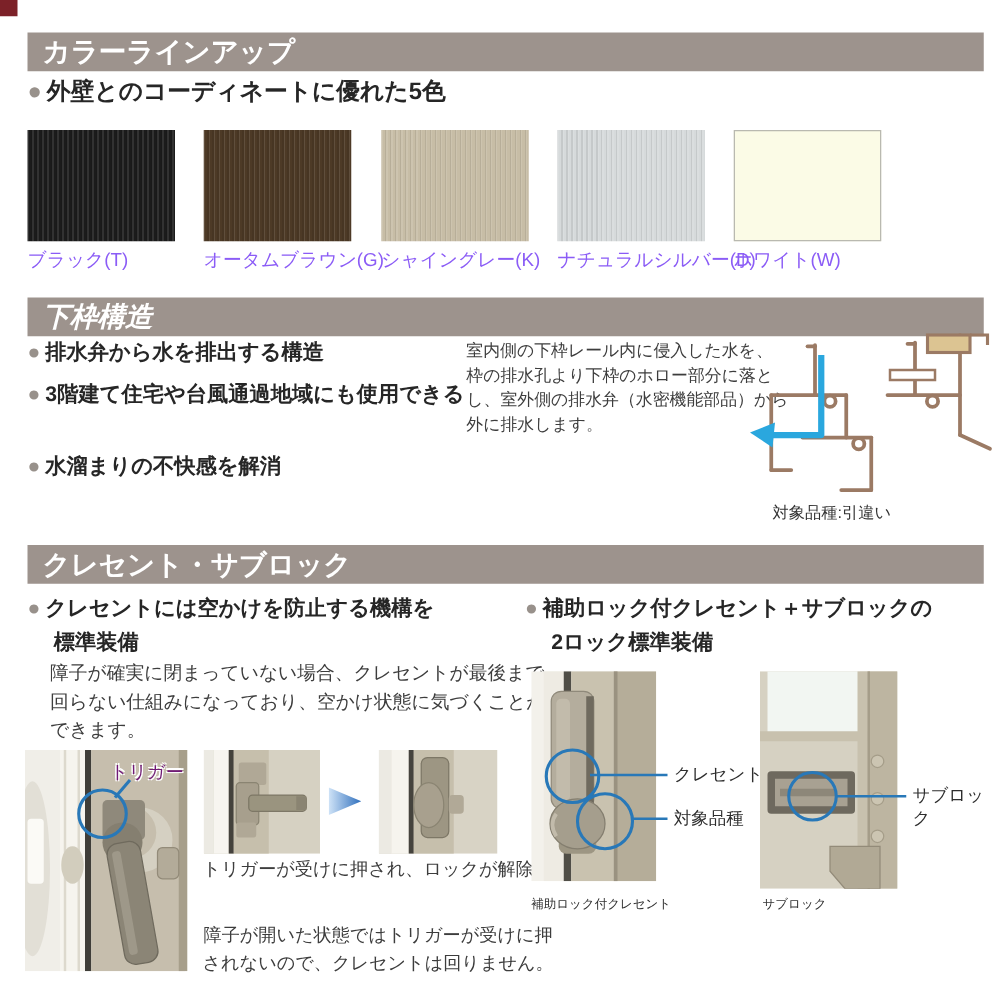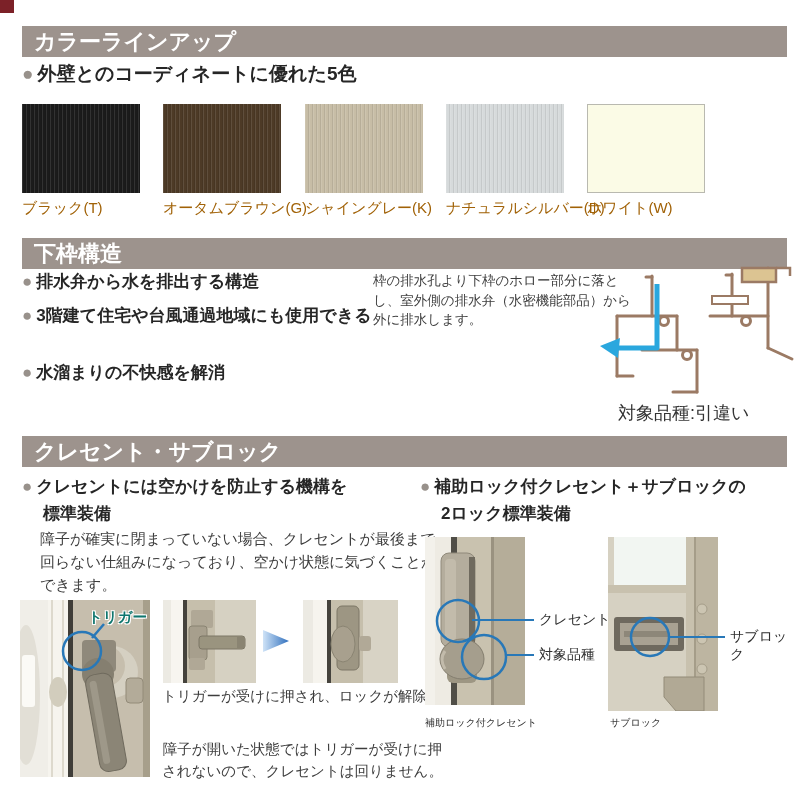--- a/index.html
+++ b/index.html
@@ -15,36 +15,36 @@
   .b-row{position:absolute;display:flex;align-items:flex-start;font-weight:bold;color:#262626;}
   .b-dot{color:#98918b;margin-right:4px;}
   .fs19{font-size:19px;line-height:22px;}
   .fs17{font-size:17px;line-height:20px;}
   .sub-line{position:absolute;font-weight:bold;color:#262626;font-size:17px;}
 
   .swatch{position:absolute;top:104px;height:89px;width:118px;}
   .grain::after{content:"";position:absolute;inset:0;
      background:repeating-linear-gradient(90deg,rgba(255,255,255,.10) 0 1px,rgba(0,0,0,0) 1px 3px,rgba(0,0,0,.08) 3px 4px);}
   .swatch.white-sw{border:1px solid #b9b9b0;box-sizing:border-box;}
-  .sw-label{position:absolute;top:199px;font-size:15px;color:#a16207;}
+  .sw-label{position:absolute;top:199px;font-size:15px;color:#8b5cf6;}
 
   .para{position:absolute;color:#3d3d3d;}
   .p15 div{font-size:15px;line-height:23px;}
   .p14 div{font-size:14.5px;line-height:21.5px;}
   .p13 div{font-size:13.5px;line-height:19.5px;}
 
   .caption{position:absolute;font-size:10px;color:#333;}
 
   .anno-label{position:absolute;font-size:14px;color:#2e2e2e;}
   .leader{position:absolute;height:2px;background:#2878b8;}
 
   .photo{position:absolute;}
   .photo svg{display:block;}
 
-  .trigger-label{position:absolute;left:88px;top:608px;font-size:14.5px;font-weight:bold;color:#0f766e;
+  .trigger-label{position:absolute;left:88px;top:608px;font-size:14.5px;font-weight:normal;color:#701a75;
      text-shadow:1px 1px 0 #fff,-1px -1px 0 #fff,1px -1px 0 #fff,-1px 1px 0 #fff;}
 </style>
 </head>
 <body>
 
 <div id="page">
 
   <div class="corner-mark"></div>
 
   <div class="bar" style="top:26px;">
@@ -61,38 +61,39 @@
   <div class="swatch grain" style="left: 305px; background-color: rgb(199, 189, 166);"></div>
   <div class="swatch grain" style="left: 446px; background-color: rgb(214, 218, 219);"></div>
   <div class="swatch white-sw" style="left: 587px; background-color: rgb(251, 251, 230);"></div>
 
   <div class="sw-label" style="left:22px;">ブラック(T)</div>
   <div class="sw-label" style="left:163px;">オータムブラウン(G)</div>
   <div class="sw-label" style="left:305px;">シャイングレー(K)</div>
   <div class="sw-label" style="left:446px;">ナチュラルシルバー(D)</div>
   <div class="sw-label" style="left:587px;">ホワイト(W)</div>
 
-  <div class="bar" style="top:238px;">
+  <div class="bar" style="top:238px;font-style:italic;">
     <span>下枠構造</span>
   </div>
 
   <div class="b-row fs17" style="left:22px;top:272px;">
     <span class="b-dot">●</span>
     <span>排水弁から水を排出する構造</span>
   </div>
   <div class="b-row fs17" style="left:22px;top:306px;">
     <span class="b-dot">●</span>
     <span>3階建て住宅や台風通過地域にも使用できる</span>
   </div>
   <div class="b-row fs17" style="left:22px;top:363px;">
     <span class="b-dot">●</span>
     <span>水溜まりの不快感を解消</span>
   </div>
 
   <div class="para p13" style="left:373px;top:271px;">
+    <div>室内側の下枠レール内に侵入した水を、</div>
     <div>枠の排水孔より下枠のホロー部分に落と</div>
     <div>し、室外側の排水弁（水密機能部品）から</div>
     <div>外に排水します。</div>
   </div>
 
   <div class="photo" style="left:592px;top:256px;">
     <svg width="205" height="142" viewBox="0 0 205 142">
       <g stroke="#9b7a64" stroke-width="3" fill="none" stroke-linecap="round" stroke-linejoin="round">
         <path d="M60,20 V60"></path>
           <path d="M54,21 h6"></path>
@@ -114,21 +115,21 @@
       </g>
       <rect x="150" y="12" width="34" height="14" fill="#dcc492" stroke="#9b7a64" stroke-width="2.5"></rect>
       <path d="M184,12 h14 v8" fill="none" stroke="#9b7a64" stroke-width="2.5"></path>
       <rect x="120" y="40" width="36" height="8" fill="#ffffff" stroke="#9b7a64" stroke-width="2"></rect>
       <g>
         <path d="M65,28 V92 H24" stroke="#2aa7de" stroke-width="5" fill="none" stroke-linejoin="round"></path>
         <polygon points="8,90 28,82 26,102" fill="#2aa7de"></polygon>
       </g>
     </svg>
   </div>
-  <div class="caption" style="left:618px;top:401px;font-size:18px;">対象品種:引違い</div>
+  <div class="caption" style="left:618px;top:401px;font-size:13px;">対象品種:引違い</div>
 
   <div class="bar" style="top:436px;">
     <span>クレセント・サブロック</span>
   </div>
 
   <div class="b-row fs17" style="left:22px;top:477px;">
     <span class="b-dot">●</span>
     <span>クレセントには空かけを防止する機構を</span>
   </div>
   <div class="sub-line" style="left:43px;top:502px;">標準装備</div>

